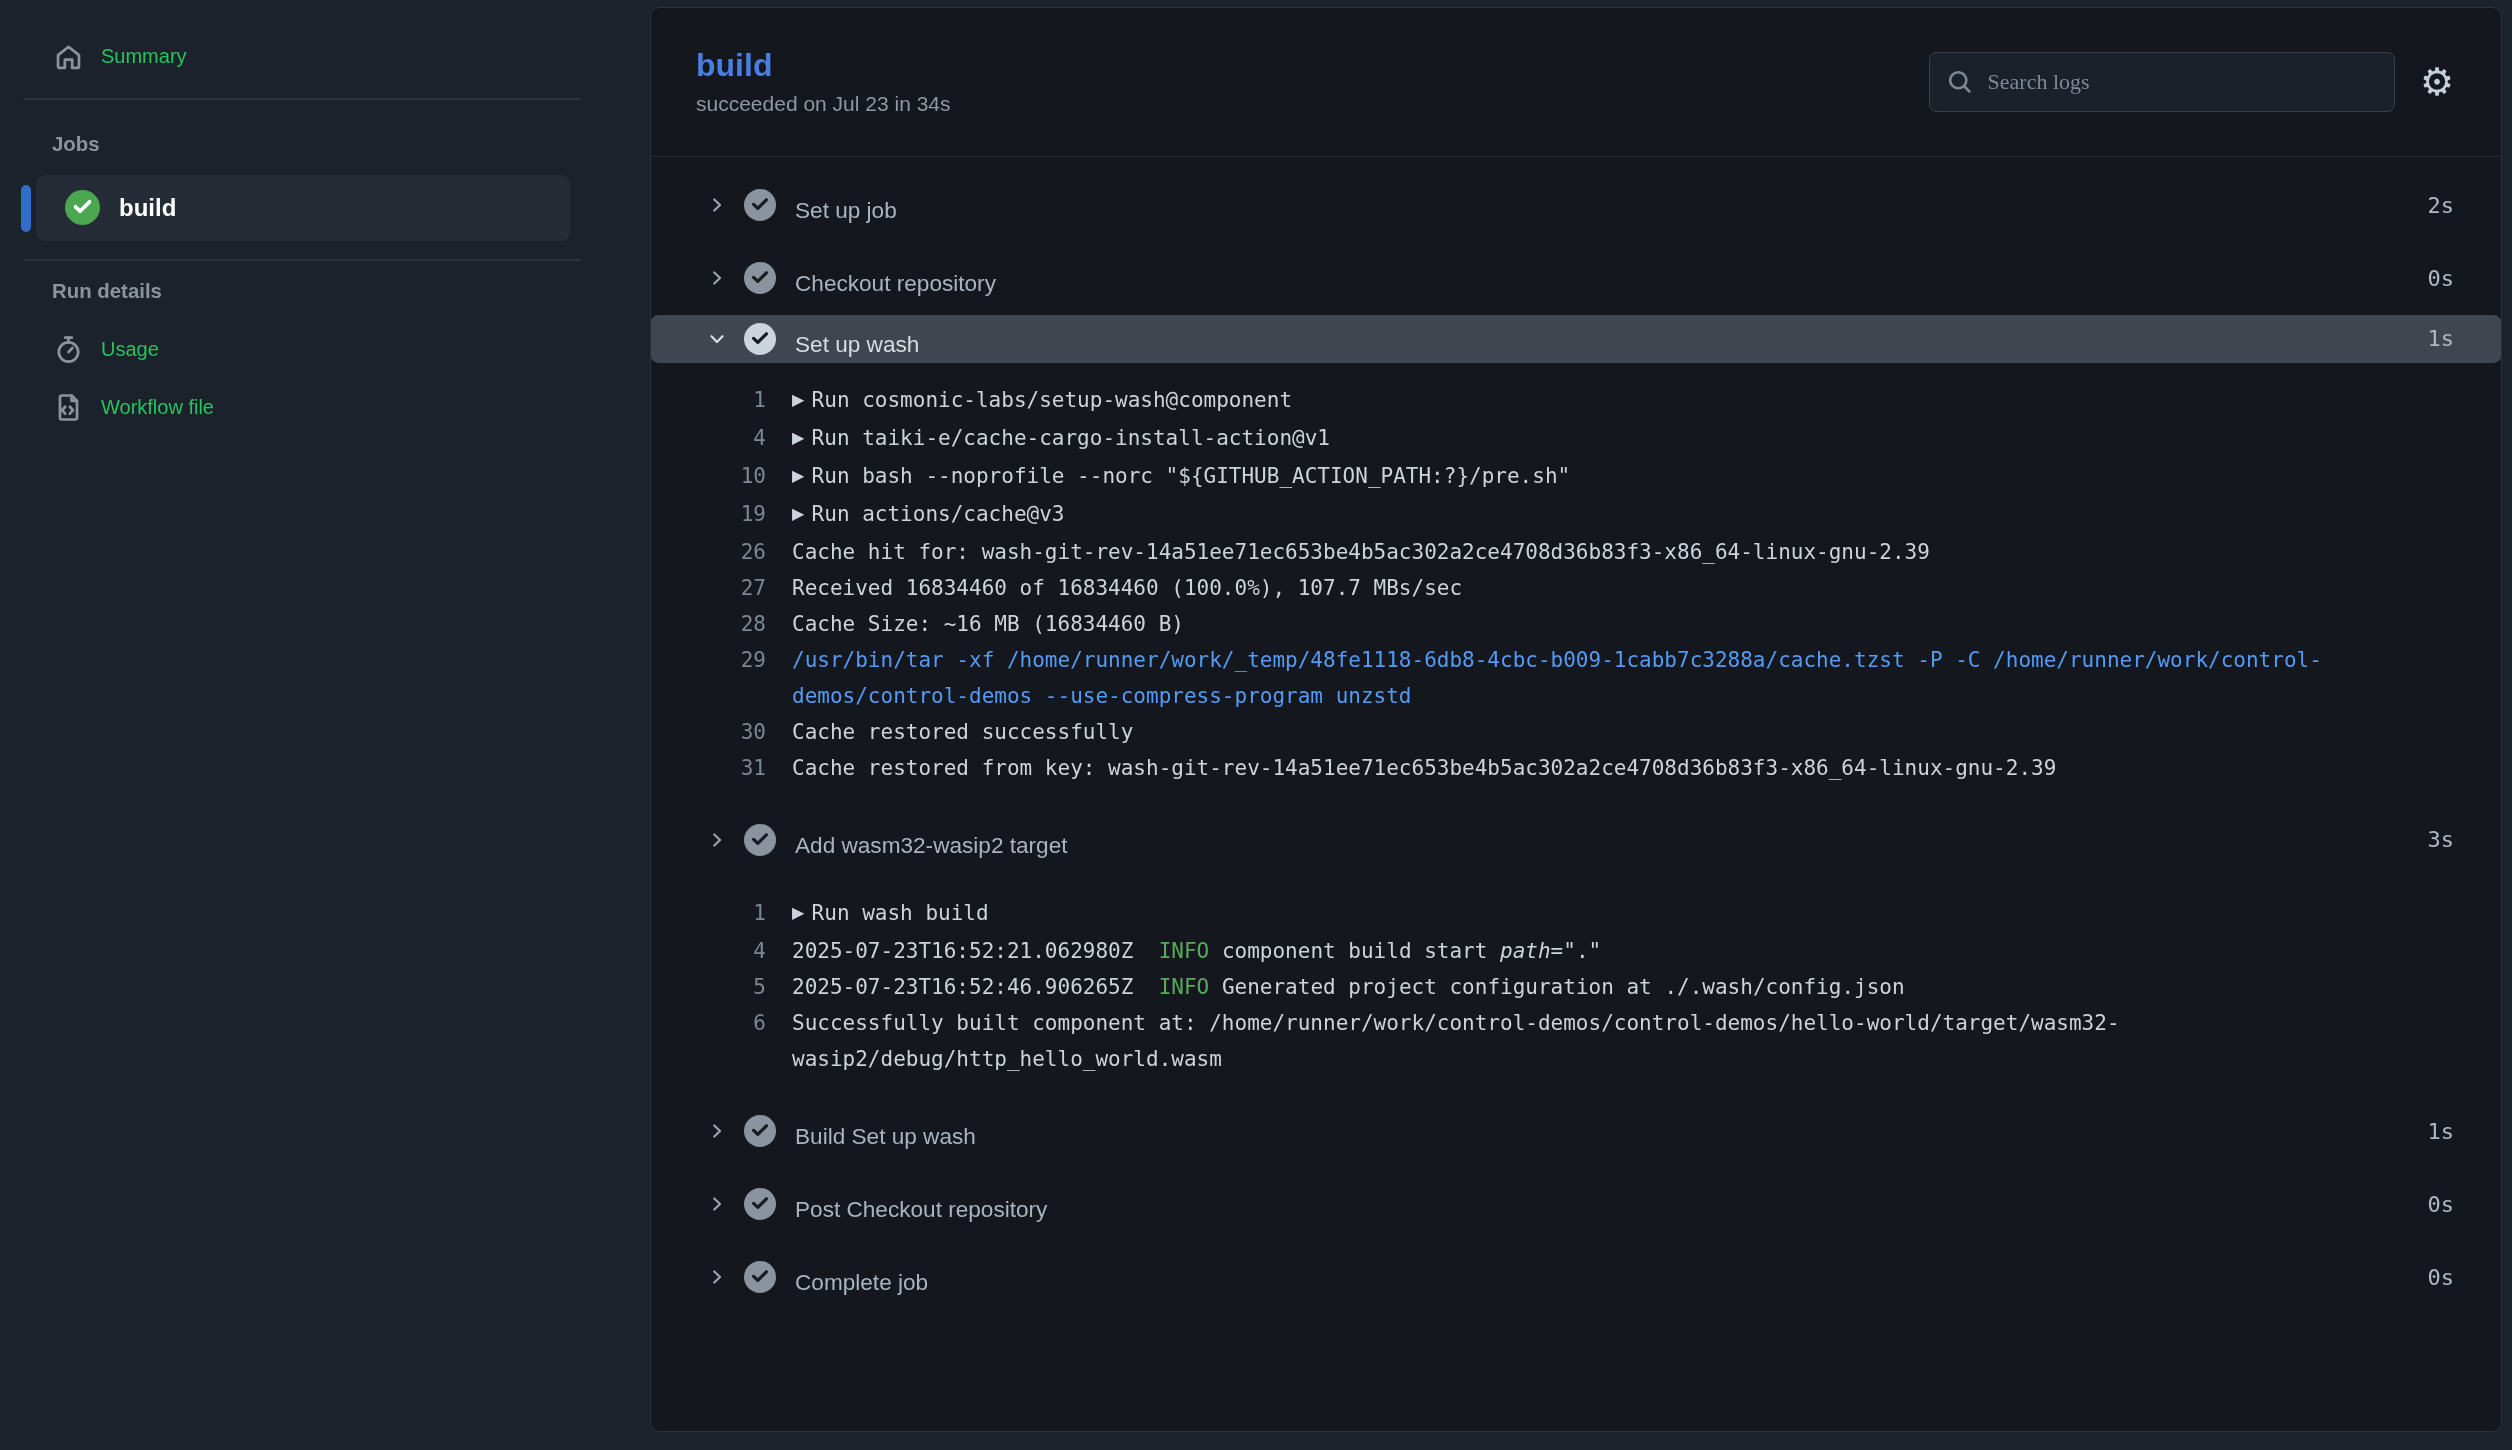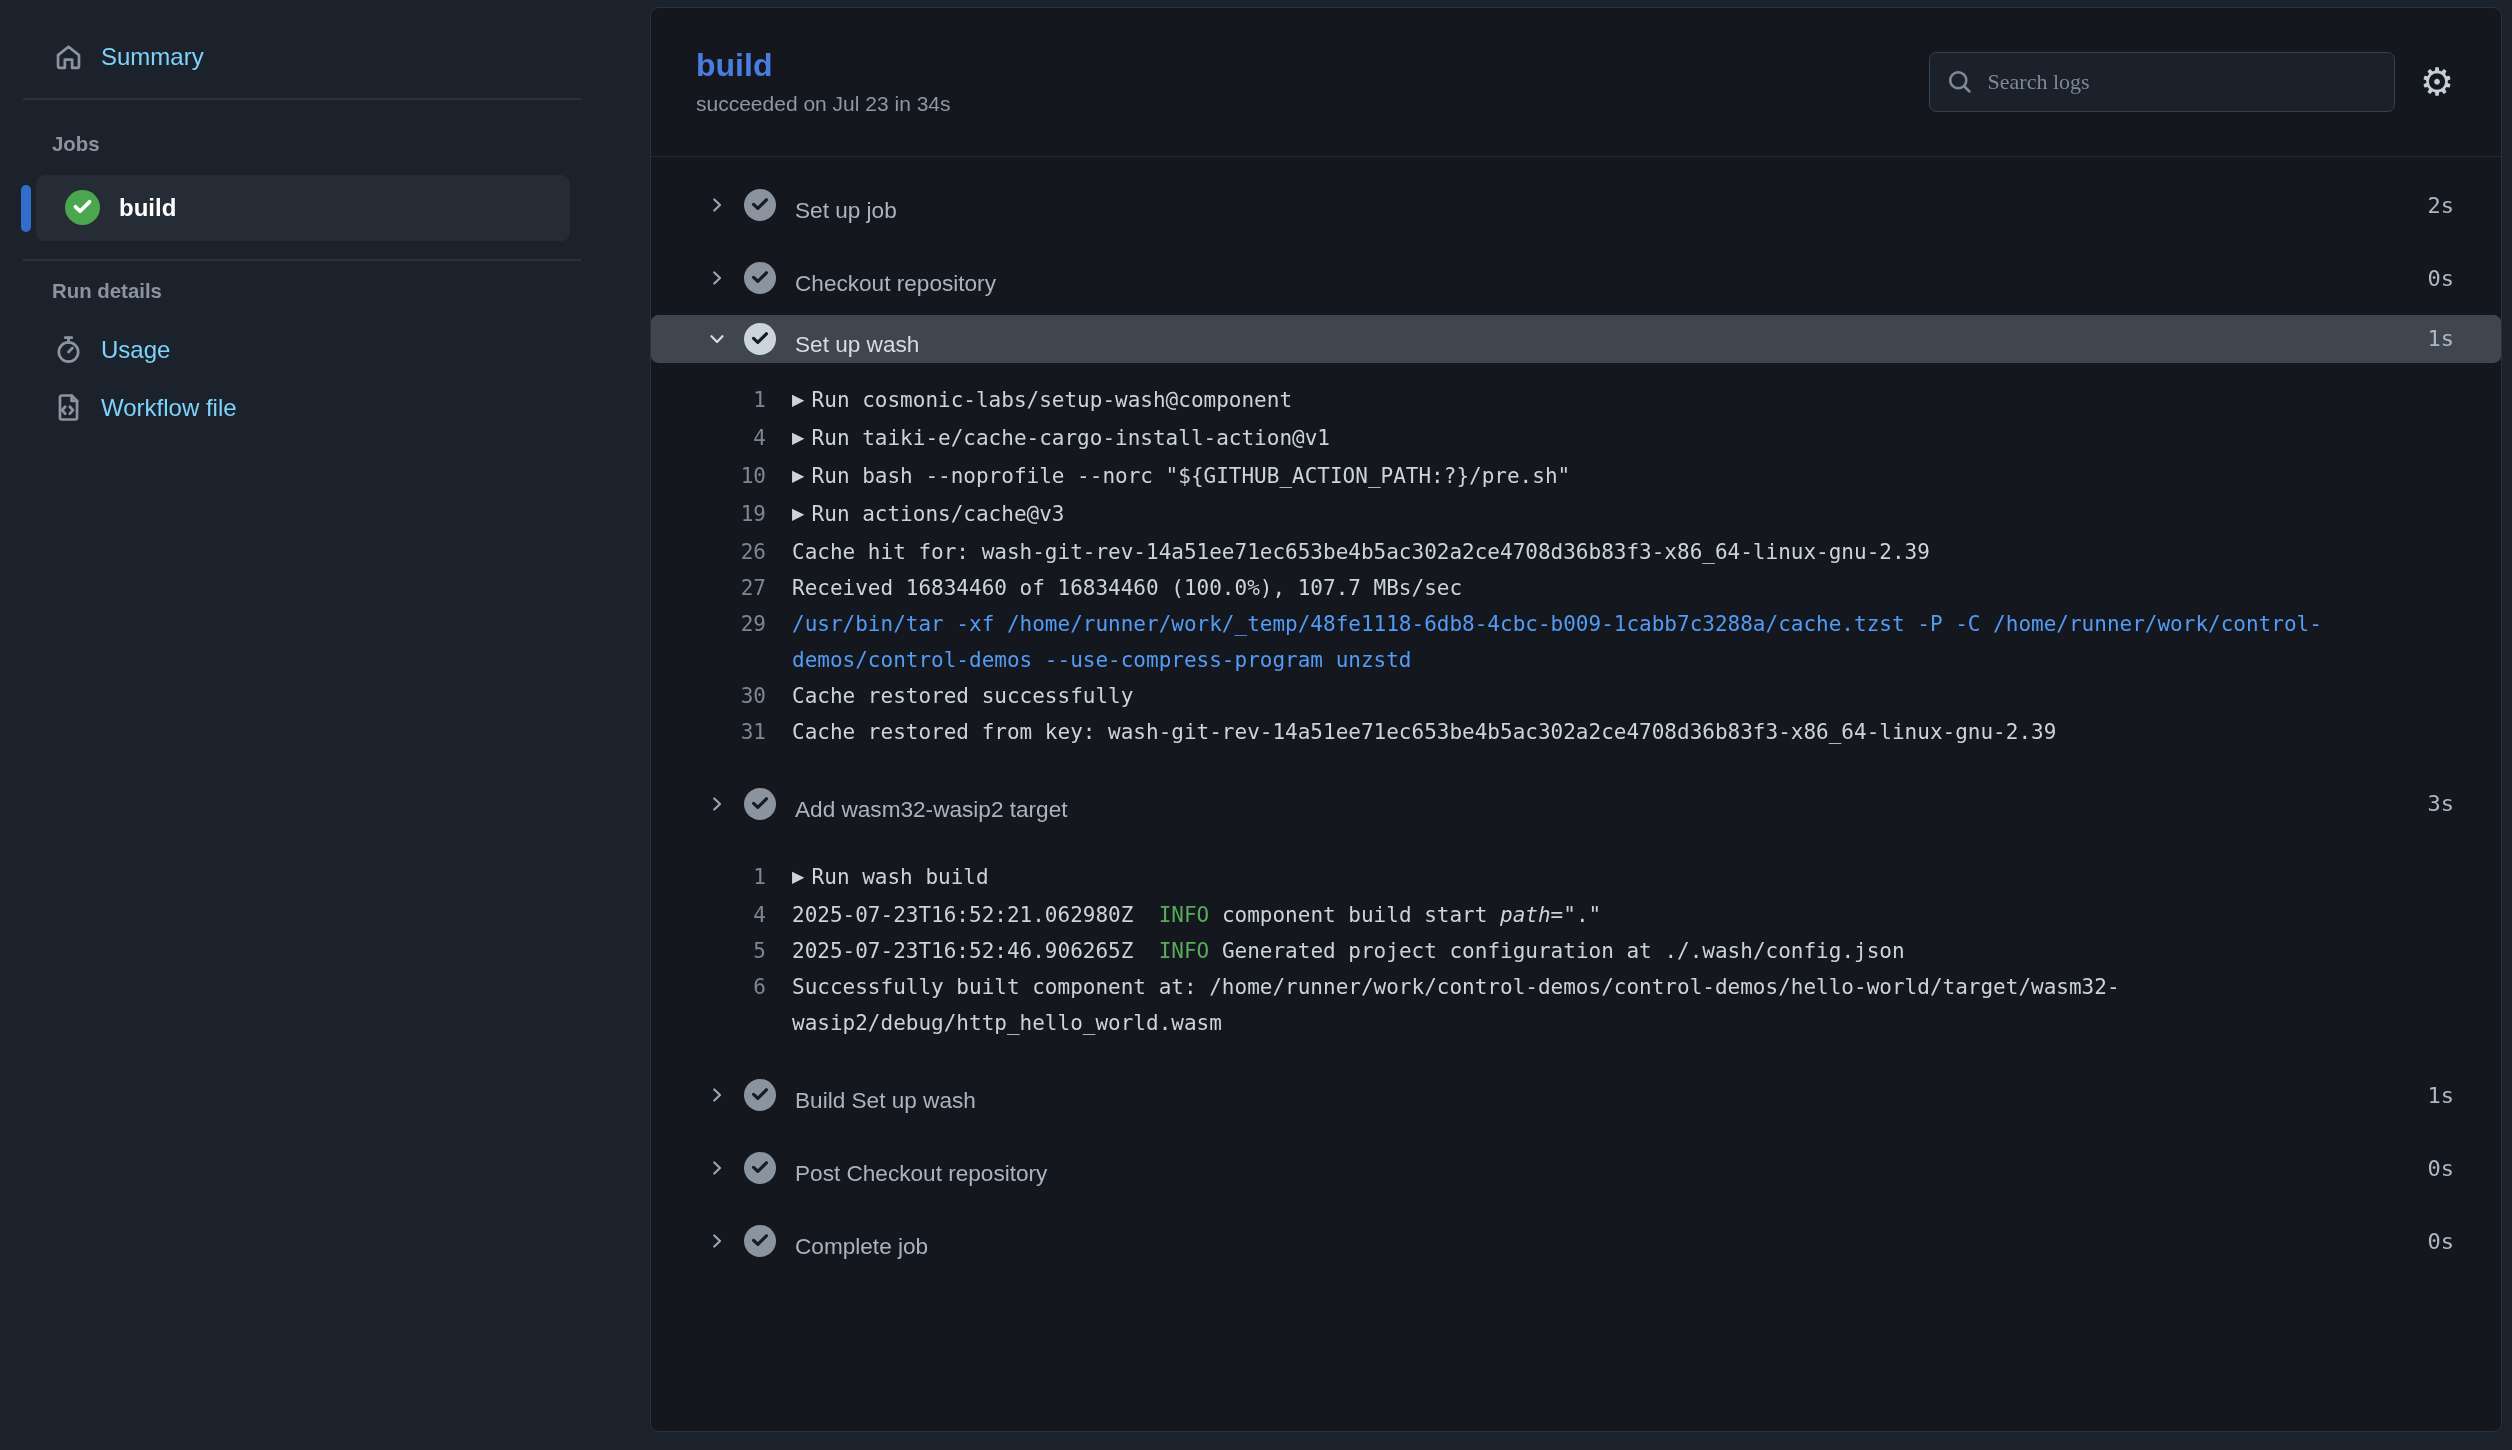--- a/index.html
+++ b/index.html
@@ -3,21 +3,21 @@
 <meta charset="utf-8">
 <style>
   html,body{margin:0;padding:0;background:#1c222b;}
   #root{position:relative;width:2512px;height:1451px;background:#1c222b;
         font-family:"Liberation Sans",sans-serif;overflow:hidden;color:#c9d1d9;}
 
   
   .sidebar{position:absolute;left:0;top:0;width:650px;height:100%;}
   .sb-row{position:absolute;left:0;width:100%;display:flex;align-items:center;}
   .sb-icon{width:33px;height:33px;flex:0 0 33px;margin-left:52px;display:flex;align-items:center;justify-content:center;}
-  .sb-label{margin-left:16px;font-size:24px;color:#7dd3fc;}
+  .sb-label{margin-left:16px;font-size:20px;color:#22c55e;}
   .sb-heading{position:absolute;left:52px;font-size:20.4px;font-weight:bold;color:#8b949e;}
   .sb-divider{position:absolute;left:22.6px;width:558px;height:1.5px;background:#2c323b;}
   .job-item{position:absolute;left:36px;top:175px;width:534px;height:66px;background:#262c35;
             border-radius:8.7px;display:flex;align-items:center;}
   .job-indicator{position:absolute;left:-14.6px;top:9.5px;width:9.5px;height:47px;border-radius:5.1px;background:#316dca;}
   .job-check{margin-left:29px;}
   .job-label{margin-left:19px;font-size:24px;font-weight:bold;color:#ffffff;}
 
   
   .card{position:absolute;left:650px;top:7.3px;width:1850px;height:1423px;background:#14181e;
@@ -201,20 +201,24 @@
           </div>
           <div class="logline">
             <a class="lnum">26</a>
             <span class="ltxt"><span>Cache hit for: wash-git-rev-14a51ee71ec653be4b5ac302a2ce4708d36b83f3-x86_64-linux-gnu-2.39</span></span>
           </div>
           <div class="logline">
             <a class="lnum">27</a>
             <span class="ltxt"><span>Received 16834460 of 16834460 (100.0%), 107.7 MBs/sec</span></span>
           </div>
           <div class="logline">
+            <a class="lnum">28</a>
+            <span class="ltxt"><span>Cache Size: ~16 MB (16834460 B)</span></span>
+          </div>
+          <div class="logline">
             <a class="lnum">29</a>
             <span class="ltxt"><span class="link">/usr/bin/tar -xf /home/runner/work/_temp/48fe1118-6db8-4cbc-b009-1cabb7c3288a/cache.tzst -P -C /home/runner/work/control-</span></span>
           </div>
           <div class="logline">
             <a class="lnum"></a>
             <span class="ltxt"><span class="link">demos/control-demos --use-compress-program unzstd</span></span>
           </div>
           <div class="logline">
             <a class="lnum">30</a>
             <span class="ltxt"><span>Cache restored successfully</span></span>

